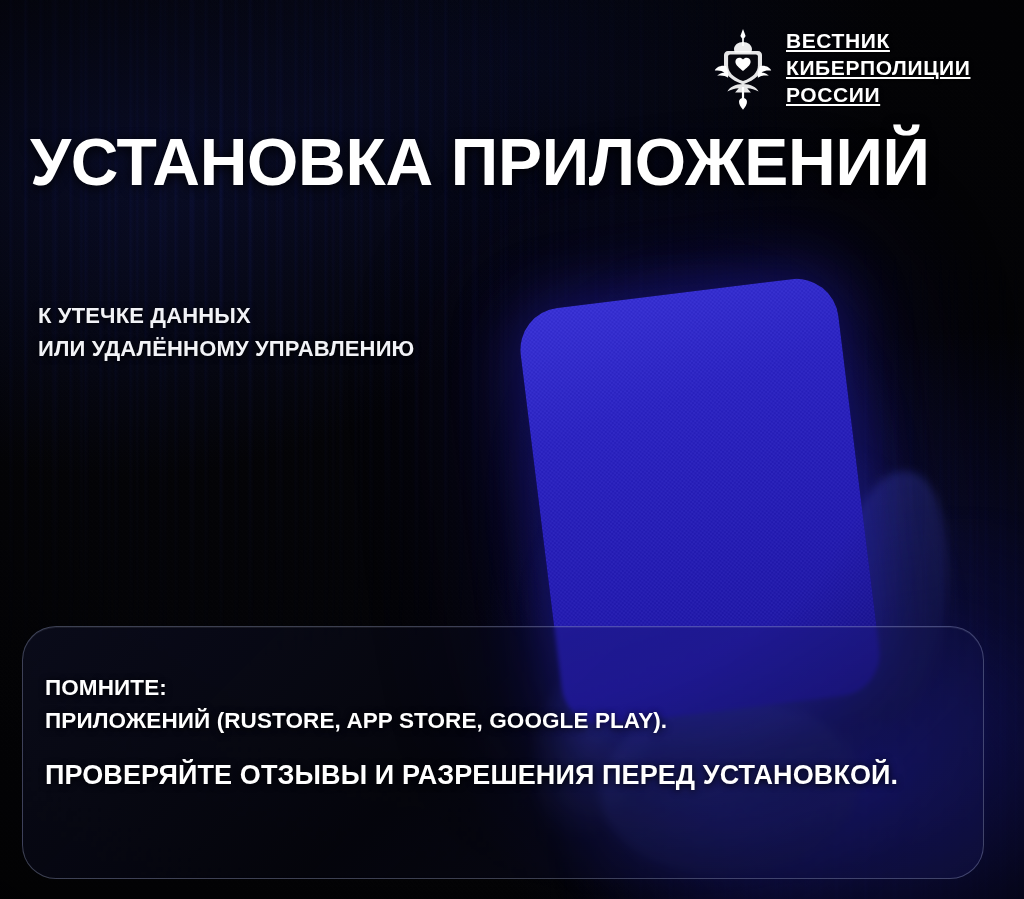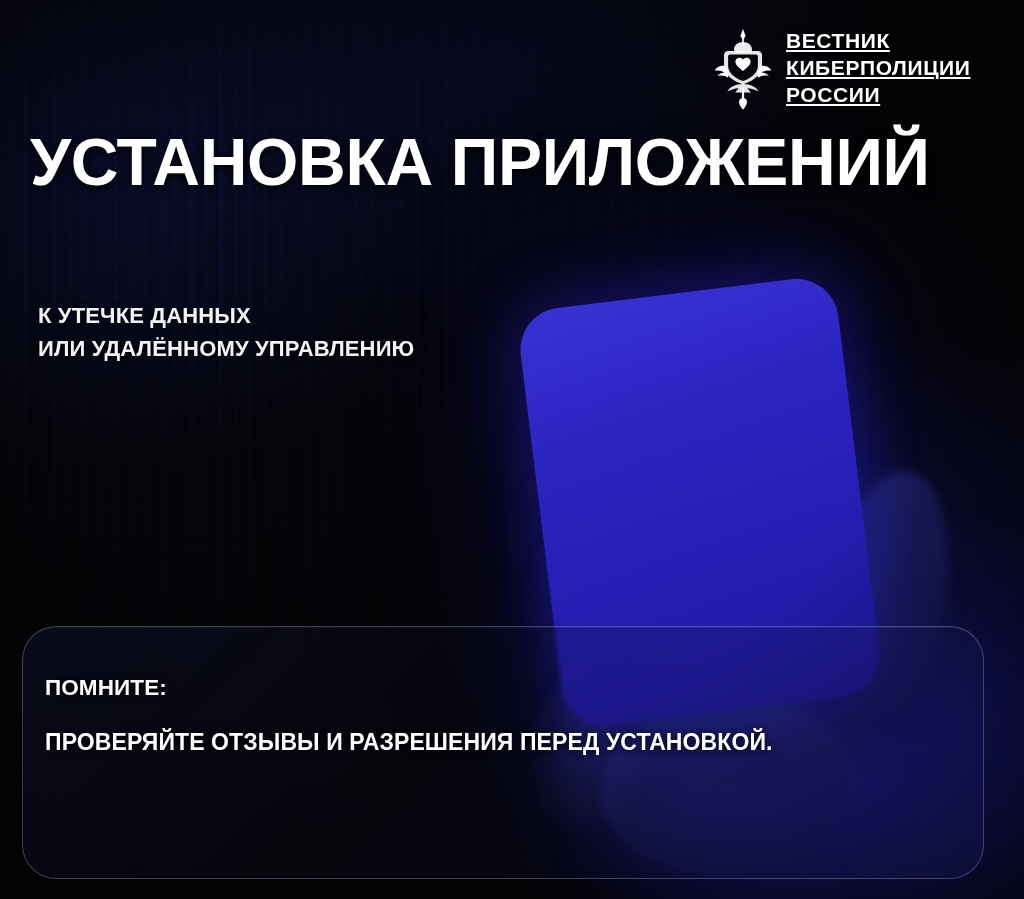--- a/index.html
+++ b/index.html
@@ -194,21 +194,21 @@
     position:absolute; left:22px; top:44px;
     color:#ffffff;
     font-size:22.5px; font-weight:700;
     line-height:33px;
     letter-spacing:.1px;
     text-transform:uppercase;
     text-shadow:0 1px 7px rgba(0,0,0,.95);
   }
   .card-text span{ display:block; white-space:nowrap; }
   .card-text .gap{ height:22px; }
-  .card-text .last{ font-size:23px; }
+  .card-text .last{ font-size:27px; }
 </style>
 </head>
 <body>
 
 <div id="poster">
 
   <div class="bg-base"></div>
   <div class="bg-streaks"></div>
   <div class="bg-noise"></div>
 
@@ -262,18 +262,19 @@
   </h1>
 
   <div class="body-copy">
     <span>К УТЕЧКЕ ДАННЫХ</span>
     <span>ИЛИ УДАЛЁННОМУ УПРАВЛЕНИЮ</span>
   </div>
 
   <div class="card">
     <div class="card-text">
       <span>ПОМНИТЕ:</span>
+      <span>ПРИЛОЖЕНИЙ (RUSTORE, APP STORE, GOOGLE PLAY).</span>
       <span class="gap"></span>
       <span class="last">ПРОВЕРЯЙТЕ ОТЗЫВЫ И РАЗРЕШЕНИЯ ПЕРЕД УСТАНОВКОЙ.</span>
     </div>
   </div>
 
 </div>
 
 </body></html>

